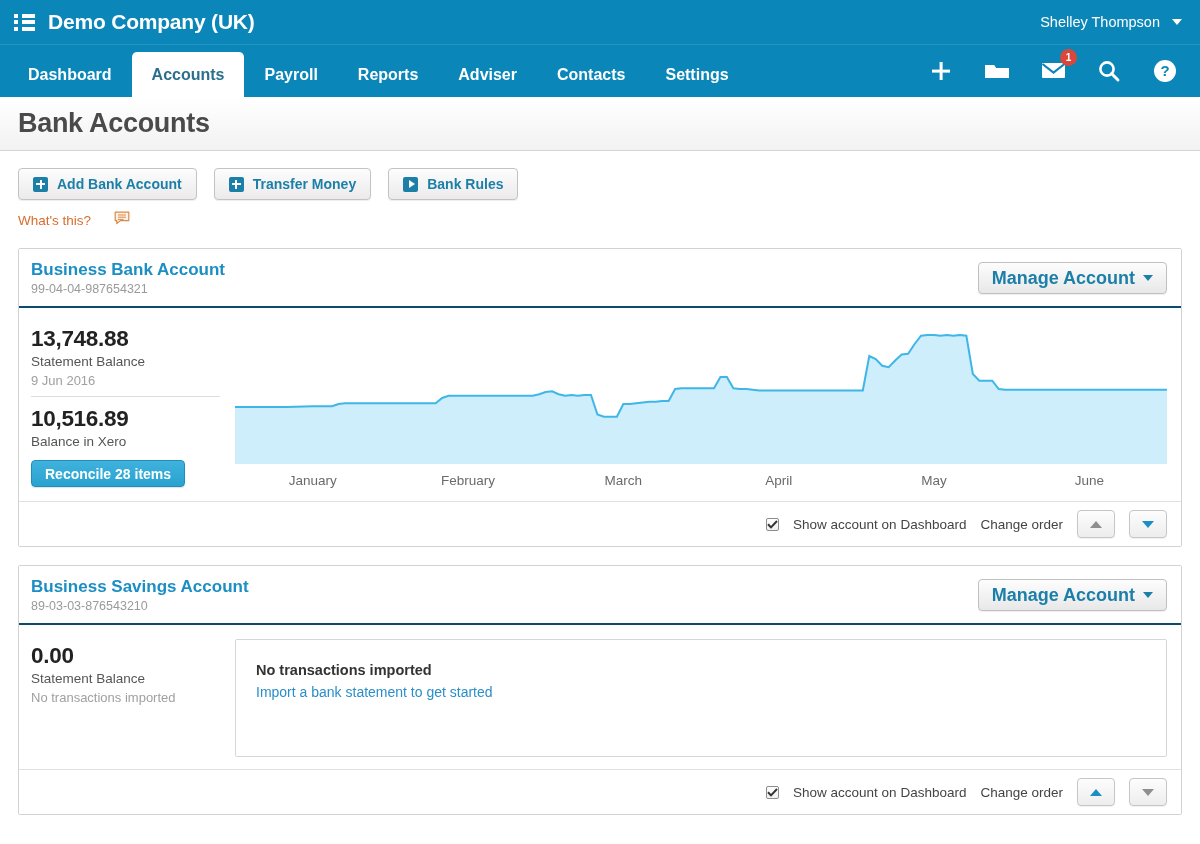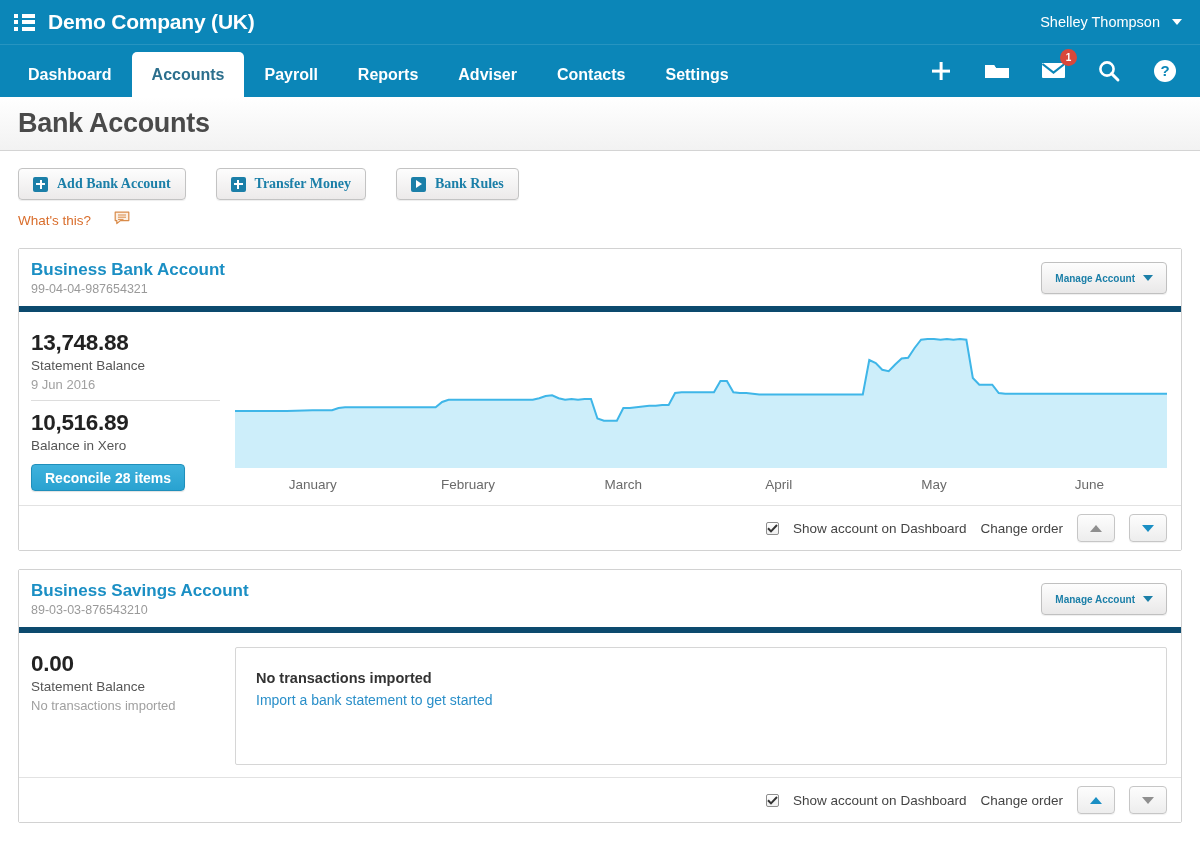--- a/index.html
+++ b/index.html
@@ -121,22 +121,21 @@
     font-size: 27px;
     font-weight: bold;
     color: #4a4a4a;
     letter-spacing: -0.3px;
   }
 
   
   .toolbar {
     padding: 17px 0 0 18px;
     display: flex;
-    gap: 30px;
-    font-family: Liberation Serif, serif;
+    gap: 17px;
   }
   .btn {
     background: linear-gradient(to bottom, #fdfdfd 0%, #eceaea 100%);
     border: 1px solid #c3c3c3;
     border-radius: 4px;
     padding: 0 14px;
     height: 32px;
     display: flex;
     align-items: center;
     gap: 9px;
@@ -185,21 +184,21 @@
   .card {
     margin: 18px 18px 0 18px;
     border: 1px solid #d2d2d2;
     background: #ffffff;
     border-radius: 2px;
   }
   .card-head {
     display: flex;
     align-items: center;
     padding: 11px 14px 10px 12px;
-    border-bottom: 6px solid #0c4a6e;
+    border-bottom: 2px solid #0c4a6e;
     background: #ffffff;
     min-height: 58px;
   }
   .acct-title {
     color: #1b8fc4;
     font-size: 17px;
     font-weight: bold;
     cursor: pointer;
     line-height: 20px;
   }
@@ -214,21 +213,21 @@
     border: 1px solid #c0c0c0;
     border-radius: 4px;
     height: 32px;
     padding: 0 13px;
     display: flex;
     align-items: center;
     gap: 8px;
     cursor: pointer;
     box-shadow: 0 1px 1px rgba(0,0,0,0.07);
   }
-  .manage-btn .lbl { color: #1b7fa8; font-size: 10px; font-weight: bold; }
+  .manage-btn .lbl { color: #1b7fa8; font-size: 18px; font-weight: bold; }
   .manage-btn .ca {
     width: 0; height: 0;
     border-left: 5px solid transparent;
     border-right: 5px solid transparent;
     border-top: 6px solid #1b7fa8;
   }
 
   .card-body { display: flex; padding: 0; }
   .summary {
     width: 216px;

